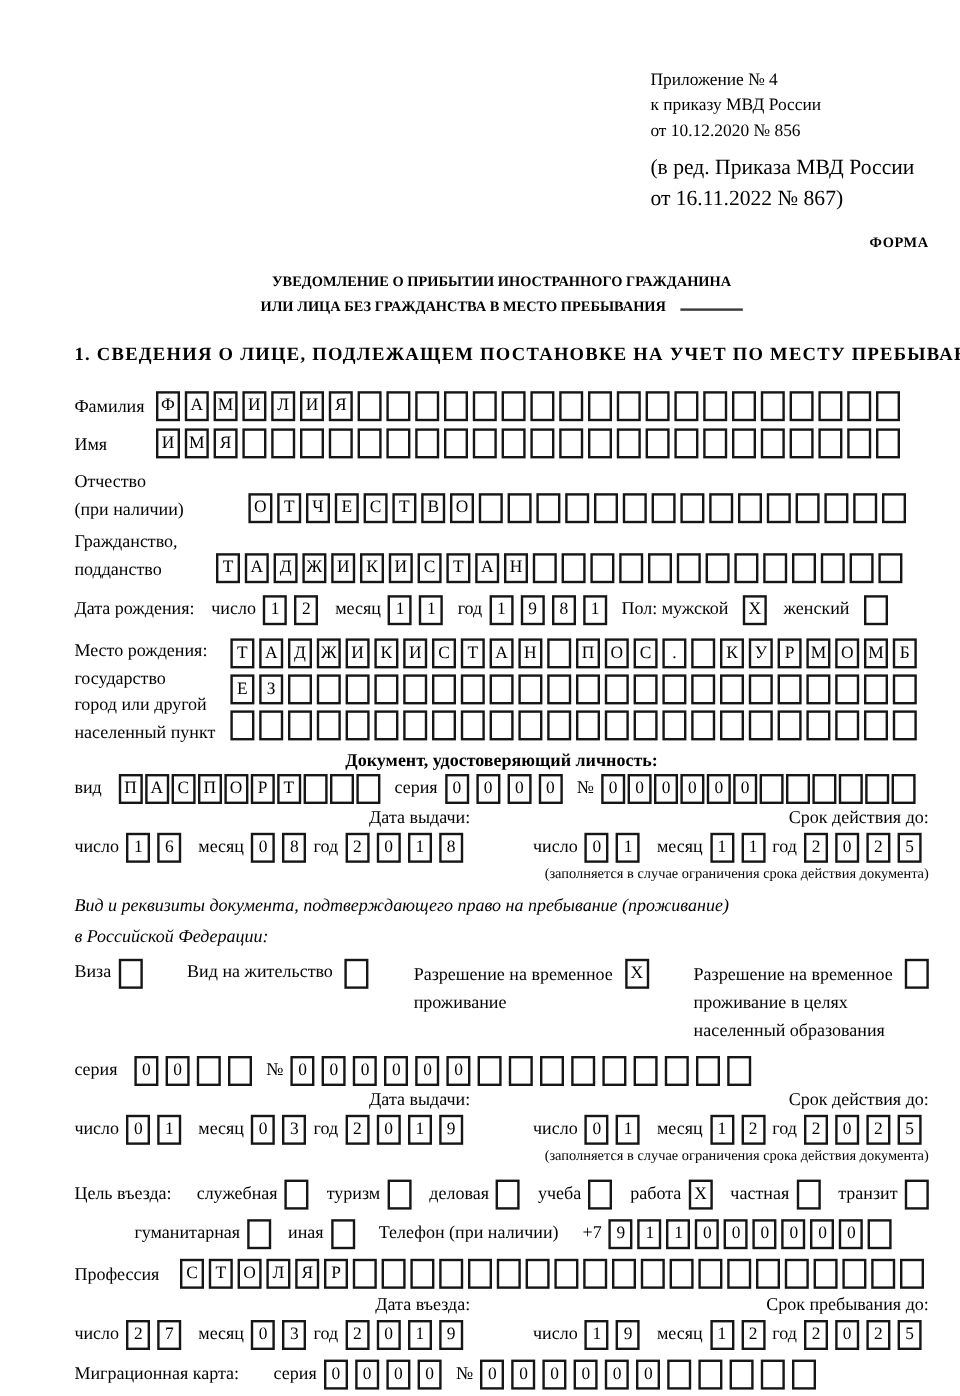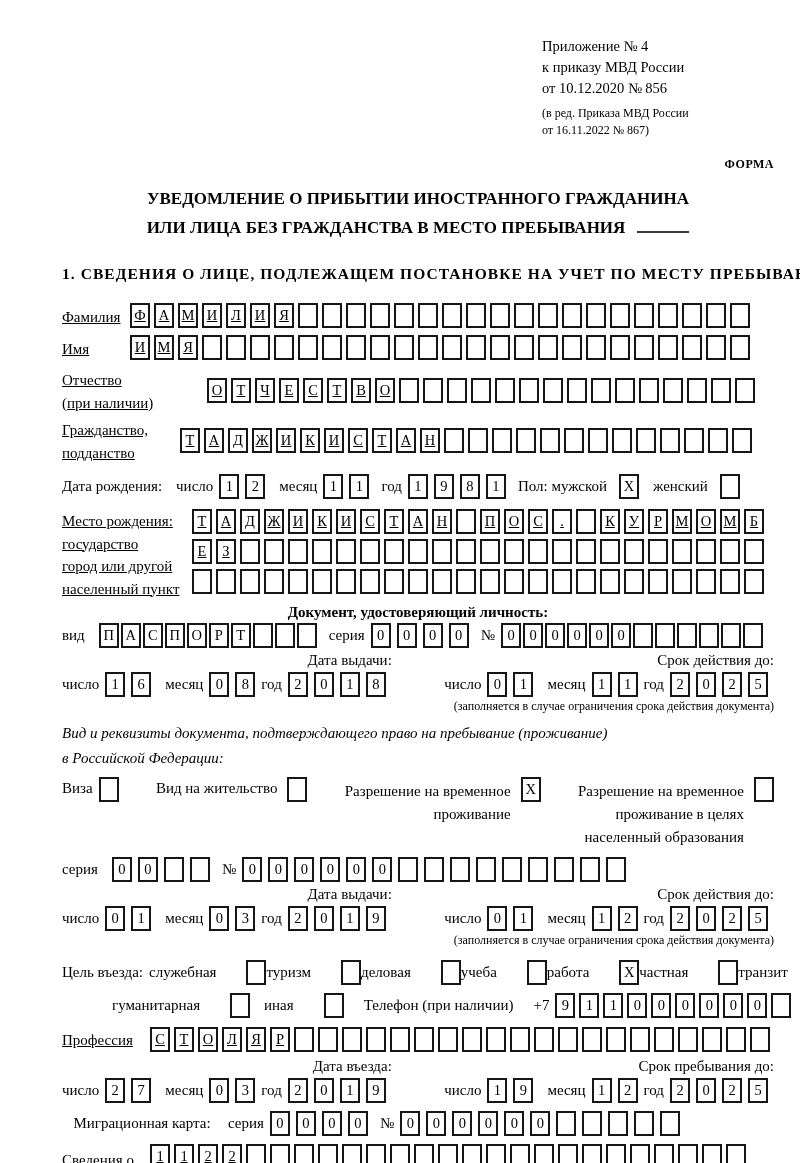--- a/index.html
+++ b/index.html
@@ -1,63 +1,63 @@
 <!DOCTYPE html>
 <html lang="ru"><head>
 <meta charset="utf-8">
 <style>
   html,body{margin:0;padding:0;}
   body{width:800px;height:1163px;background:#ffffff;overflow:hidden;}
-  .page{width:800px;height:1163px;padding:36px 26px 0 62px;box-sizing:border-box;
+  .page{width:800px;height:1163px;padding:57px 26px 0 62px;box-sizing:border-box;
         font-family:"Liberation Serif","DejaVu Serif",serif;color:#000;font-size:15px;}
 
   
   .ref{width:232px;margin-left:auto;line-height:1.45;font-size:14.5px;}
-  .ref .ref2{font-size:12px;}
+  .ref .ref2{font-size:18px;}
   .ref .gap{margin-top:6px;}
   .forma{font-weight:bold;text-align:right;margin-top:16px;font-size:12px;letter-spacing:.5px;}
 
   
-  .title{text-align:center;font-weight:bold;font-size:17px;margin-top:12px;line-height:1.7;}
+  .title{text-align:center;font-weight:bold;font-size:12px;margin-top:12px;line-height:1.7;}
   .blank{display:inline-block;width:52px;height:13px;border-bottom:2px solid #3a3a3a;margin-left:12px;}
   .sec-heading{font-weight:bold;font-size:15.5px;letter-spacing:1.05px;margin-top:22px;white-space:nowrap;}
 
   
-  .frow{display:flex;align-items:center;text-decoration:underline;}
+  .frow{display:flex;align-items:flex-end;}
   .flabel{flex:none;padding-top:3px;line-height:1.5;}
   .w68{width:68px;} .w88{width:88px;} .w118{width:118px;} .w130{width:130px;} .w145{width:145px;} .w160{width:160px;}
   .cells{display:flex;flex:none;}
   .cell{flex:none;width:20px;height:25px;border:2px solid #161616;margin-right:4px;
         display:flex;align-items:center;justify-content:center;font-size:14.5px;background:#fff;box-sizing:border-box;}
   .sp .cell{margin-right:6px;}
   .dense .cell{margin-right:2px;}
   .cb{margin-left:6px;}
   .cb .cell{margin-right:0;}
   .rows .cells{margin-bottom:5px;}
 
   .mt2{margin-top:2px;} .mt4{margin-top:4px;} .mt6{margin-top:6px;} .mt8{margin-top:8px;}
   .mt10{margin-top:10px;} .mt20{margin-top:20px;}
   .ml6{margin-left:6px;} .ml8{margin-left:8px;} .ml10{margin-left:10px;} .ml14{margin-left:14px;}
   .ml20{margin-left:20px;} .ml50{margin-left:50px;}
 
-  .dateline{display:flex;align-items:center;text-align:center;}
+  .dateline{display:flex;align-items:center;}
   .dlab{flex:none;margin-right:6px;}
   .datecols{display:flex;justify-content:space-between;}
   .datecol .dchead{text-align:right;margin-bottom:3px;}
   .note{text-align:right;font-size:12px;margin-top:2px;}
 
   .center-b{text-align:center;font-weight:bold;margin-top:4px;}
   .plain{line-height:1.55;font-style:italic;}
 
   .optrow{display:flex;justify-content:space-between;align-items:flex-start;margin-top:6px;}
   .opt{display:flex;align-items:flex-start;}
   .opt .optlab{padding-top:3px;}
-  .optlines{text-align:right;line-height:1.55;padding-top:3px;}
-
-  .popt{display:inline-flex;align-items:center;gap:24px;}
+  .optlines{text-align:left;line-height:1.55;padding-top:3px;}
+
+  .popt{display:inline-flex;align-items:center;}
   .purpose-line{display:flex;justify-content:space-between;align-items:center;margin-top:12px;}
   .second-line{display:flex;align-items:center;margin-top:8px;}
 </style>
 </head>
 <body>
 
 <div class="page">
 
   <div class="ref">
     <div>Приложение № 4</div>

